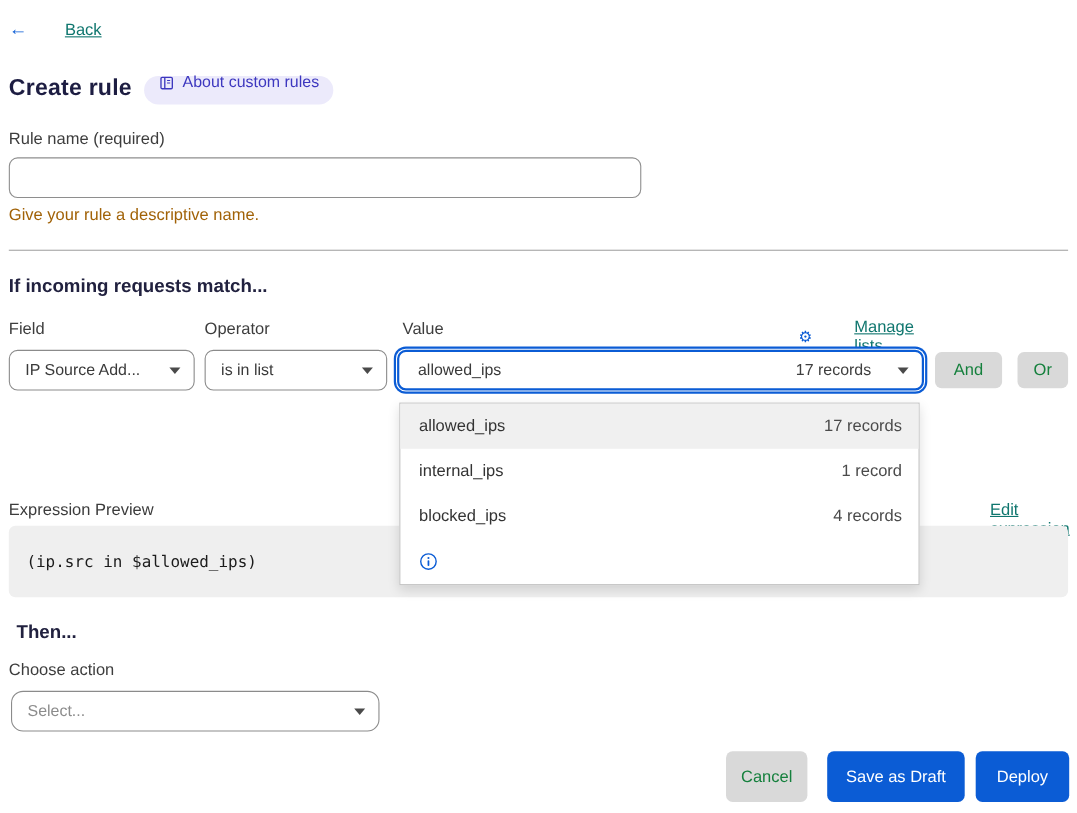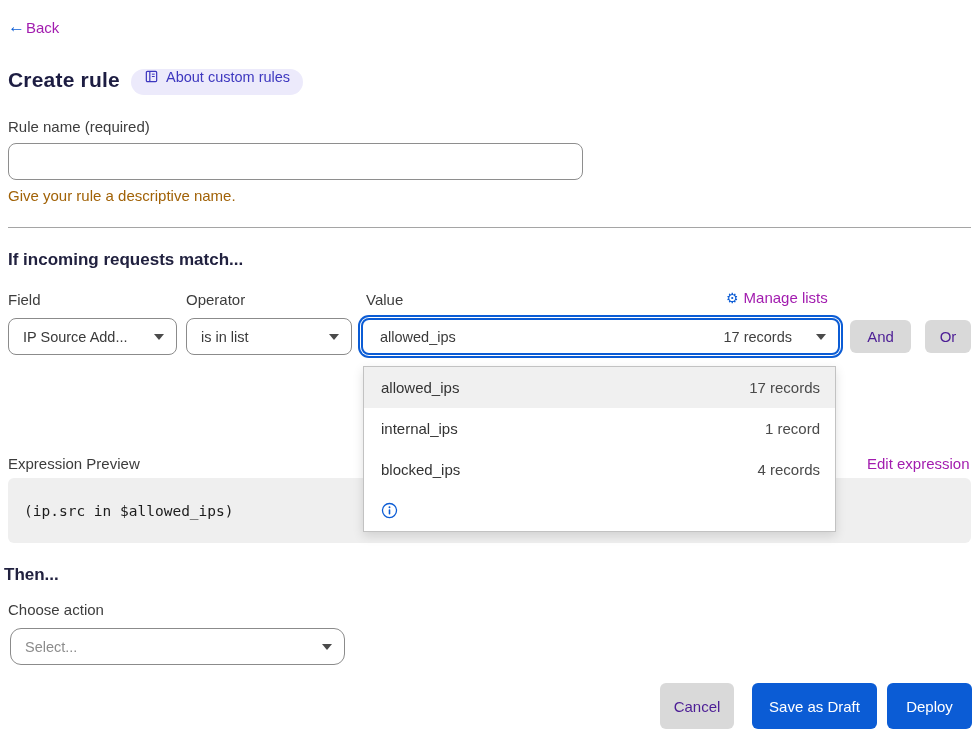--- a/index.html
+++ b/index.html
@@ -12,38 +12,40 @@
     position: relative;
     width: 979px;
     height: 739px;
     background: #ffffff;
     overflow: hidden;
   }
   .abs { position: absolute; }
 
   
   .link {
-    color: #a21caf;
+    color: #0f766e;
+    text-decoration: underline;
     cursor: pointer;
     font-size: 15px;
+    margin-left: 33px;
   }
   .back-wrap { left: 8px; top: 17px; font-size: 16px; color: #0b5cd5; display: flex; align-items: center; }
   .back-arrow { text-decoration: none; margin-right: 1px; font-size: 17px; }
 
   
   .page-title {
     left: 8px; top: 68px;
     font-size: 21px; font-weight: bold; color: #1d1d42;
     letter-spacing: 0.2px;
   }
   .about-badge {
     left: 131px; top: 69px; height: 26px;
     background: #eceafb; border-radius: 14px;
-    display: flex; align-items: flex-start; gap: 7px;
-    padding: 0 13px; cursor: pointer;
+    display: flex; align-items: flex-end; gap: 7px;
+    padding: 12px 13px; cursor: pointer;
   }
   .about-badge .txt { color: #3d37bf; font-size: 14.5px; }
 
   
   .field-label { font-size: 15px; color: #3d3d3d; }
   .input-box {
     left: 8px; top: 143px; width: 575px; height: 37px;
     border: 1px solid #8e8e8e; border-radius: 8px;
     font-size: 15px; padding: 0 12px; color: #333; background: #fff;
     outline: none;
@@ -70,21 +72,21 @@
   .value-select {
     left: 361px; top: 318px; width: 479px; height: 37px;
     border: 2px solid #0b5cd5; border-radius: 8px; background: #fff;
     box-shadow: 0 0 0 1px #ffffff, 0 0 0 3px #0b5cd5;
     display: flex; align-items: center; justify-content: space-between;
     padding: 0 12px 0 17px; font-size: 14.5px; color: #3a3a3a; cursor: pointer;
   }
   .value-right { display: flex; align-items: center; gap: 16px; color: #3f3f3f; }
 
   .gray-btn {
-    background: #d9d9d9; color: #4c1d95; border: none; border-radius: 6px;
+    background: #d9d9d9; color: #15803d; border: none; border-radius: 6px;
     font-size: 15px; font-family: inherit; cursor: pointer;
     display: flex; align-items: center; justify-content: center;
   }
   .blue-btn {
     background: #0b5cd5; color: #ffffff; border: none; border-radius: 6px;
     font-size: 15px; font-family: inherit; cursor: pointer;
     display: flex; align-items: center; justify-content: center;
   }
 
   
@@ -218,21 +220,21 @@
       <span style="display:flex;">
         <svg width="17" height="17" viewBox="0 0 16 16">
           <circle cx="8" cy="8" r="6.6" fill="none" stroke="#0b5cd5" stroke-width="1.2"></circle>
           <circle cx="8" cy="4.9" r="0.9" fill="#0b5cd5"></circle>
           <rect x="7.25" y="6.8" width="1.5" height="5" rx="0.7" fill="#0b5cd5"></rect>
         </svg>
       </span>
     </div>
   </div>
 
-  <div class="abs section-heading" style="left:4px; top:565px;text-align:center;">Then...</div>
+  <div class="abs section-heading" style="left:15px; top:565px;text-align:center;">Then...</div>
   <div class="abs field-label" style="left:8px; top:601px;">Choose action</div>
   <div class="abs select action-select">
     <span class="placeholder">Select...</span>
     <span class="chevron"></span>
   </div>
 
   <button class="abs gray-btn footer-btn" style="left:660px; width:74px;">Cancel</button>
   <button class="abs blue-btn footer-btn" style="left:752px; width:125px;">Save as Draft</button>
   <button class="abs blue-btn footer-btn" style="left:887px; width:85px;">Deploy</button>
 

